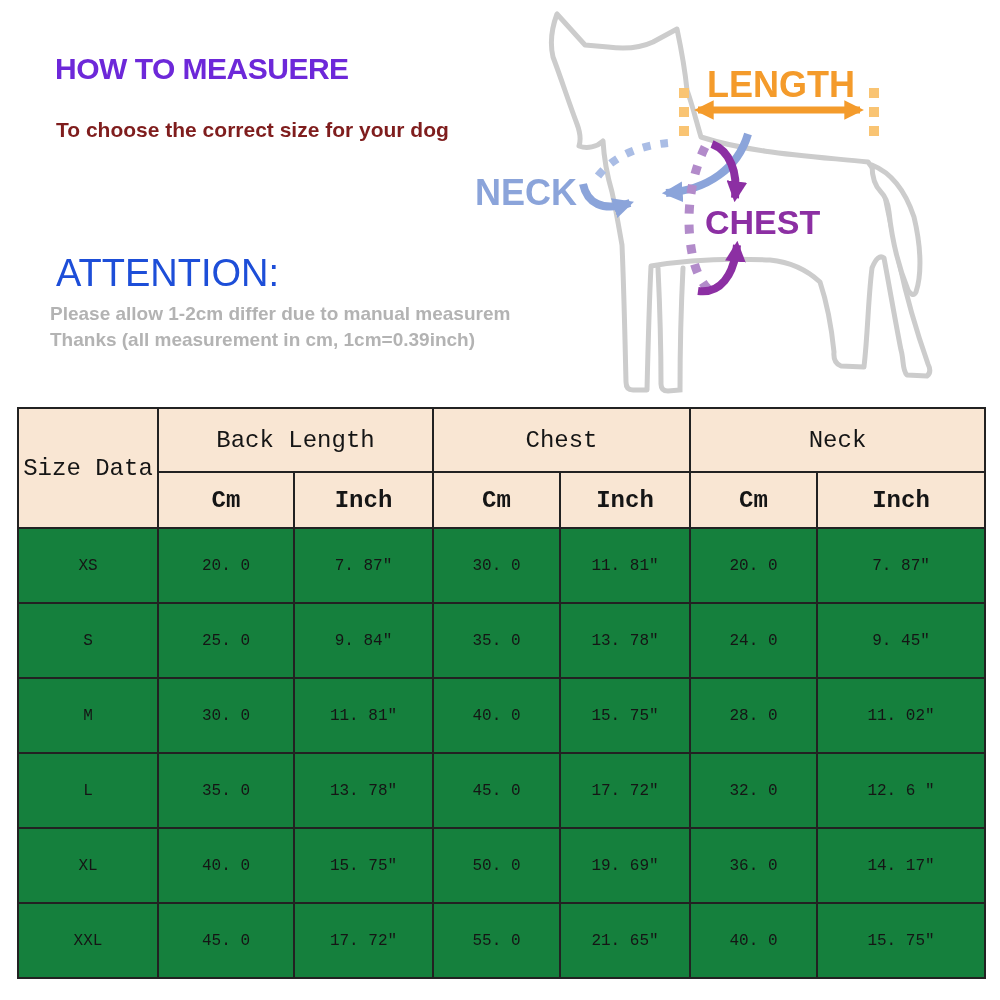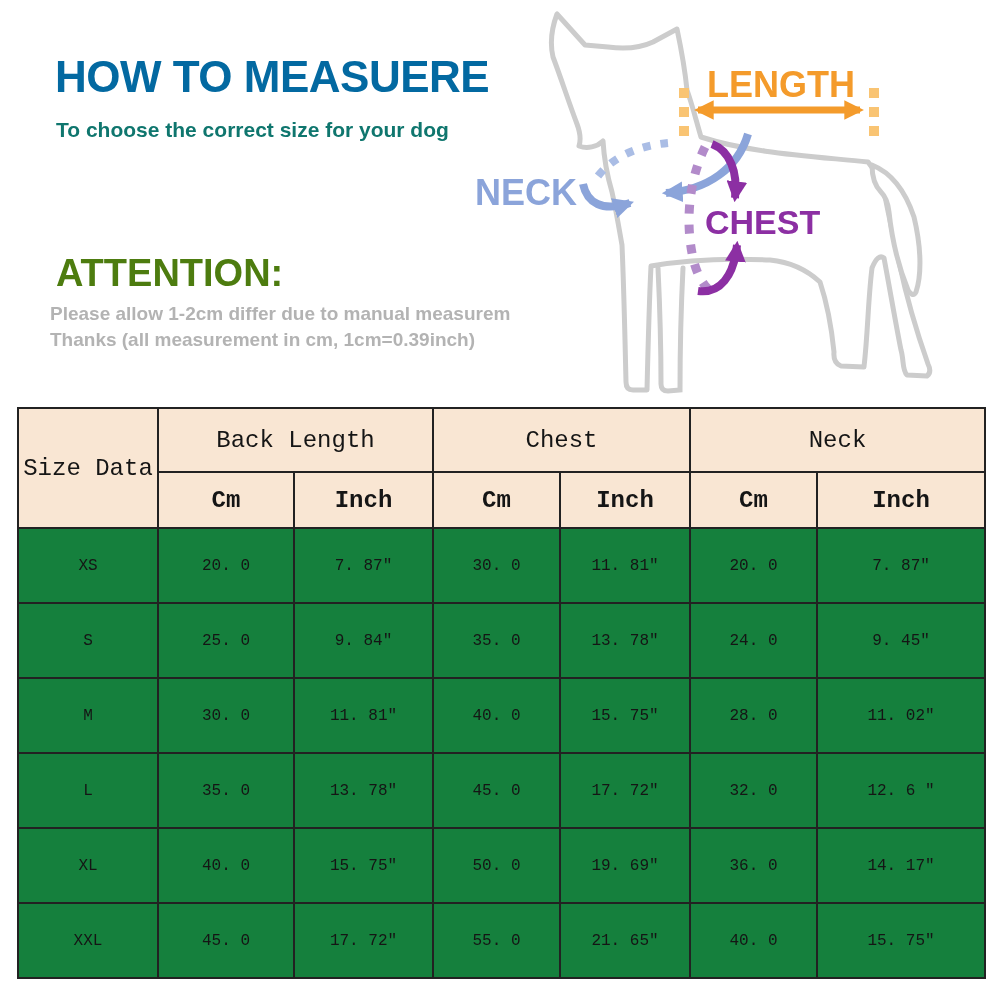--- a/index.html
+++ b/index.html
@@ -1,23 +1,23 @@
 <!DOCTYPE html>
 <html><head>
 <meta charset="utf-8">
 <style>
   html,body{margin:0;padding:0;background:#ffffff;}
   .page{position:relative;width:1000px;height:1000px;background:#fff;overflow:hidden;
         font-family:"Liberation Sans",sans-serif;}
-  .title{position:absolute;left:55px;top:52px;font-weight:700;font-size:44px;
-         letter-spacing:-0.5px;color:#0369a1;white-space:nowrap;}
+  .title{position:absolute;left:55px;top:52px;font-weight:700;font-size:30px;
+         letter-spacing:-0.5px;color:#6d28d9;white-space:nowrap;}
   .subtitle{position:absolute;left:56px;top:115px;font-weight:700;font-size:21px;
-            line-height:29px;color:#0f766e;}
-  .attn-title{position:absolute;left:56px;top:252px;font-weight:700;font-size:38px;
-              color:#4d7c0f;white-space:nowrap;}
+            line-height:29px;color:#7f1d1d;}
+  .attn-title{position:absolute;left:56px;top:252px;font-weight:400;font-size:38px;
+              color:#1d4ed8;white-space:nowrap;}
   .attn-text{position:absolute;left:50px;top:301px;width:460px;font-weight:700;
              font-size:19px;line-height:26px;color:#b3b3b3;}
   .attn-text .clip{display:block;white-space:nowrap;overflow:hidden;}
   .diagram{position:absolute;left:440px;top:0;width:560px;height:400px;}
 
   table.size-table{position:absolute;left:17px;top:407px;width:967px;
     border-collapse:collapse;table-layout:fixed;
     font-family:"Liberation Mono","DejaVu Sans Mono",monospace;color:#151515;}
   table.size-table th,table.size-table td{border:2px solid #222;text-align:center;
     vertical-align:middle;font-weight:400;padding:0;}

